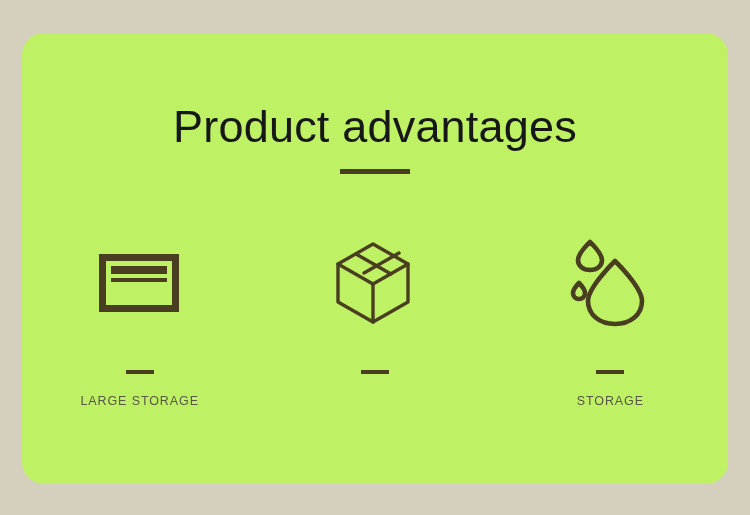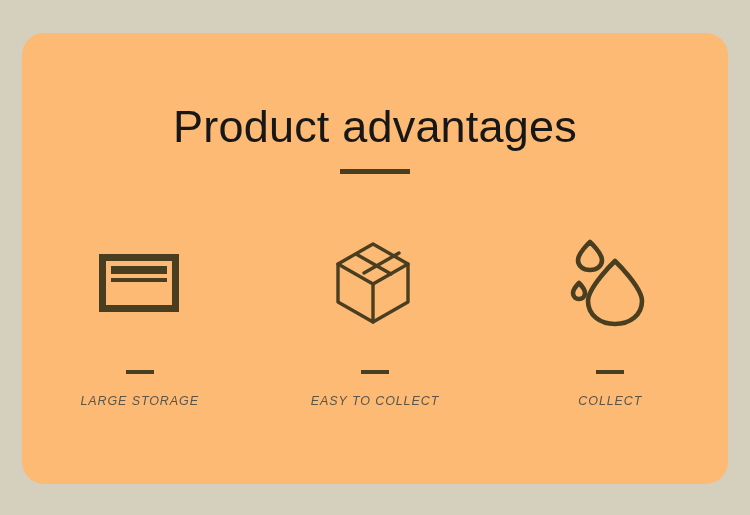--- a/index.html
+++ b/index.html
@@ -18,21 +18,21 @@
     width: 750px;
     height: 515px;
     background: #d5d0be;
   }
   .card {
     position: absolute;
     left: 22px;
     top: 33px;
     width: 706px;
     height: 451px;
-    background: #fdba74;
+    background: #bef264;
     border-radius: 22px;
   }
   .title {
     position: absolute;
     left: 0;
     top: 68px;
     width: 706px;
     text-align: center;
     font-family: "Liberation Sans", sans-serif;
     font-size: 45px;
@@ -79,21 +79,20 @@
     background: #4a3e20;
     margin-top: 32px;
   }
   .feature-label {
     margin-top: 20px;
     font-family: "Liberation Sans", sans-serif;
     font-size: 12.5px;
     color: #5a5548;
     letter-spacing: 0.9px;
     white-space: nowrap;
-    font-style: italic;
   }
   .f-storage .icon-wrap { padding-right: 2px; }
   .f-collect .icon-wrap { padding-right: 4px; }
   .f-washable .icon-wrap { padding-right: 6px; }
   .f-protection .icon-wrap { padding-right: 4px; }
 </style>
 </head>
 <body>
 
 <div class="stage">
@@ -121,31 +120,30 @@
         <div class="icon-wrap">
           <svg width="78" height="86" viewBox="0 0 78 86" fill="none" stroke="#4a3e20" stroke-width="3.4" stroke-linejoin="round" stroke-linecap="round">
             <path d="M39 4 L74 24 L74 62 L39 82 L4 62 L4 24 Z"></path>
             <path d="M4 24 L39 44 L74 24"></path>
             <path d="M39 44 L39 82"></path>
             <path d="M22 14 L57 34"></path>
             <path d="M30 33 L65 13"></path>
           </svg>
         </div>
         <div class="feature-dash"></div>
-        <div class="feature-label">EASY TO COLLECT</div>
       </div>
 
       <div class="feature f-washable">
         <div class="icon-wrap">
           <svg width="76" height="88" viewBox="0 0 76 88" fill="none" stroke="#4a3e20" stroke-width="4.6" stroke-linejoin="round" stroke-linecap="round">
             <path d="M46 22 C46 22 73 48 73 62 C73 76 61 85 46 85 C31 85 19 76 19 62 C19 48 46 22 46 22 Z"></path>
             <path d="M21 3 C21 3 33 14 33 21 C33 27 28 31 21 31 C14 31 9 27 9 21 C9 14 21 3 21 3 Z"></path>
             <path d="M10 44 C10 44 16 50 16 54 C16 58 13 60 10 60 C7 60 4 58 4 54 C4 50 10 44 10 44 Z"></path>
           </svg>
         </div>
         <div class="feature-dash"></div>
-        <div class="feature-label">COLLECT</div>
+        <div class="feature-label">STORAGE</div>
       </div>
 
 
     </div>
   </div>
 </div>
 
 </body></html>

